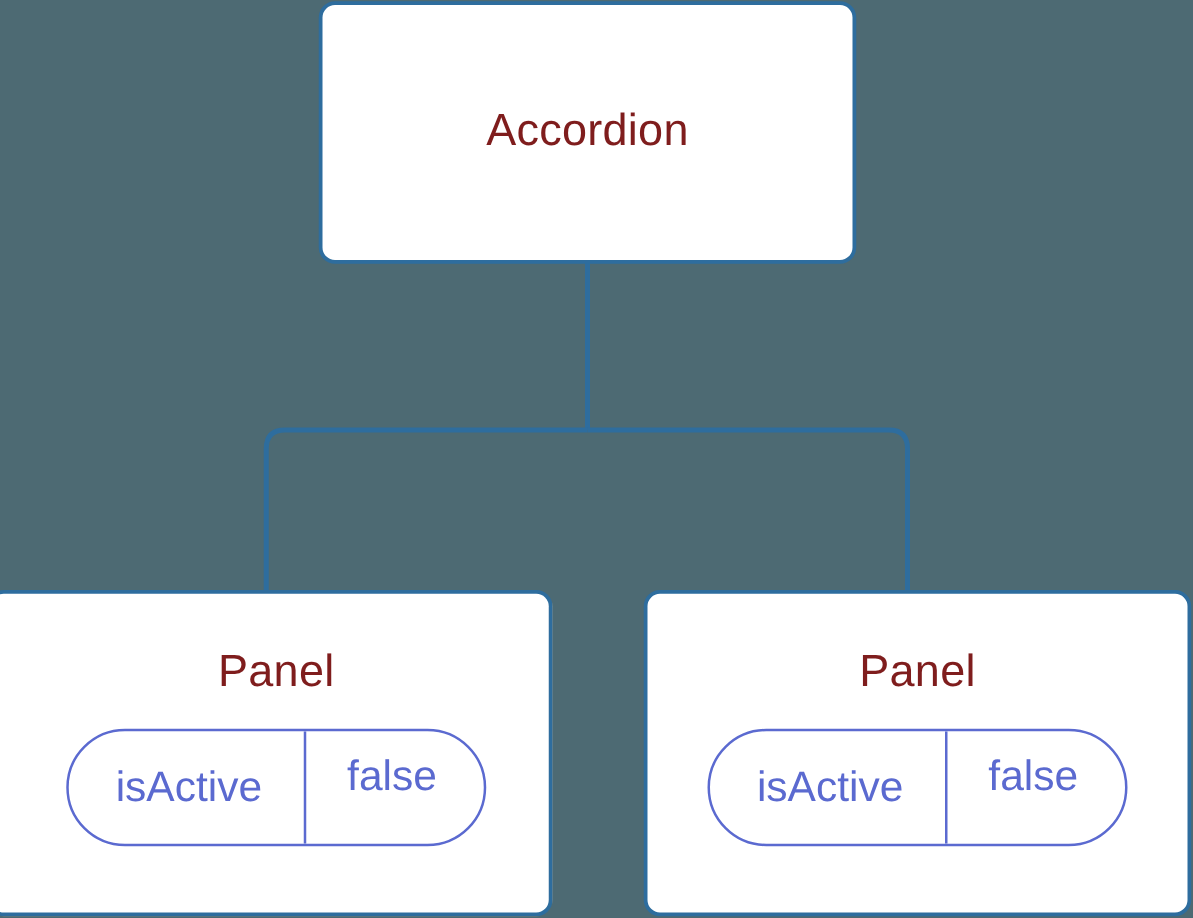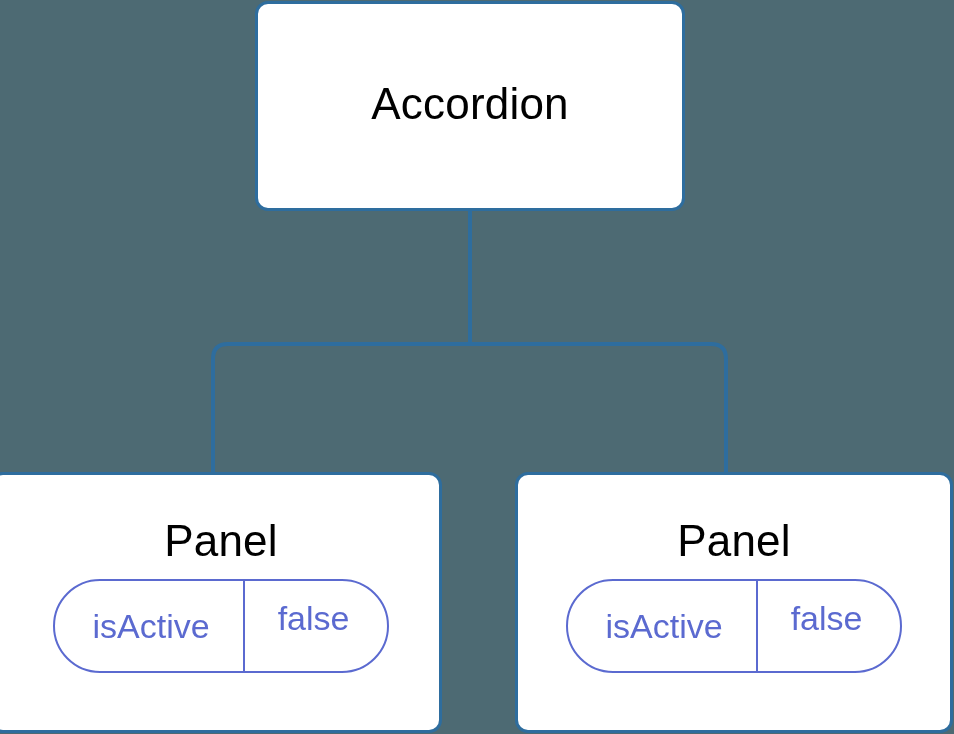--- a/index.html
+++ b/index.html
@@ -40,22 +40,22 @@
     border: 3px solid #2e6d9e;
     border-radius: 13px;
     box-sizing: border-box;
     display: flex;
     flex-direction: column;
     align-items: center;
     justify-content: flex-start;
   }
 
   .node-title {
-    color: #000000;
-    font-size: 44px;
+    color: #7f1d1d;
+    font-size: 36px;
     line-height: 1.1;
     letter-spacing: 0.2px;
     white-space: nowrap;
     text-align: center;
   }
 
   
   #node-accordion {
     left: 255px;
     top: 1px;
@@ -87,21 +87,21 @@
   #node-panel-right .panel-inner {
     width: 100%;
     display: flex;
     flex-direction: column;
     align-items: center;
   }
   #node-panel-left .panel-inner { padding-left: 10px; box-sizing: border-box; }
 
   
   .prop-pill {
-    margin-top: 14px;
+    margin-top: 26px;
     display: flex;
     align-items: stretch;
     border: 2px solid #5b6ad0;
     border-radius: 999px;
     background: #ffffff;
     height: 94px;
     box-sizing: border-box;
     overflow: hidden;
   }
   .prop-key,

